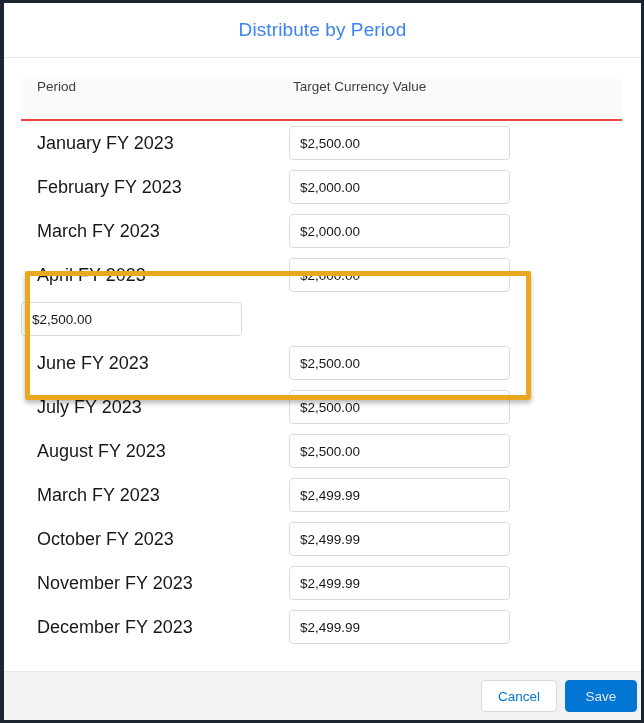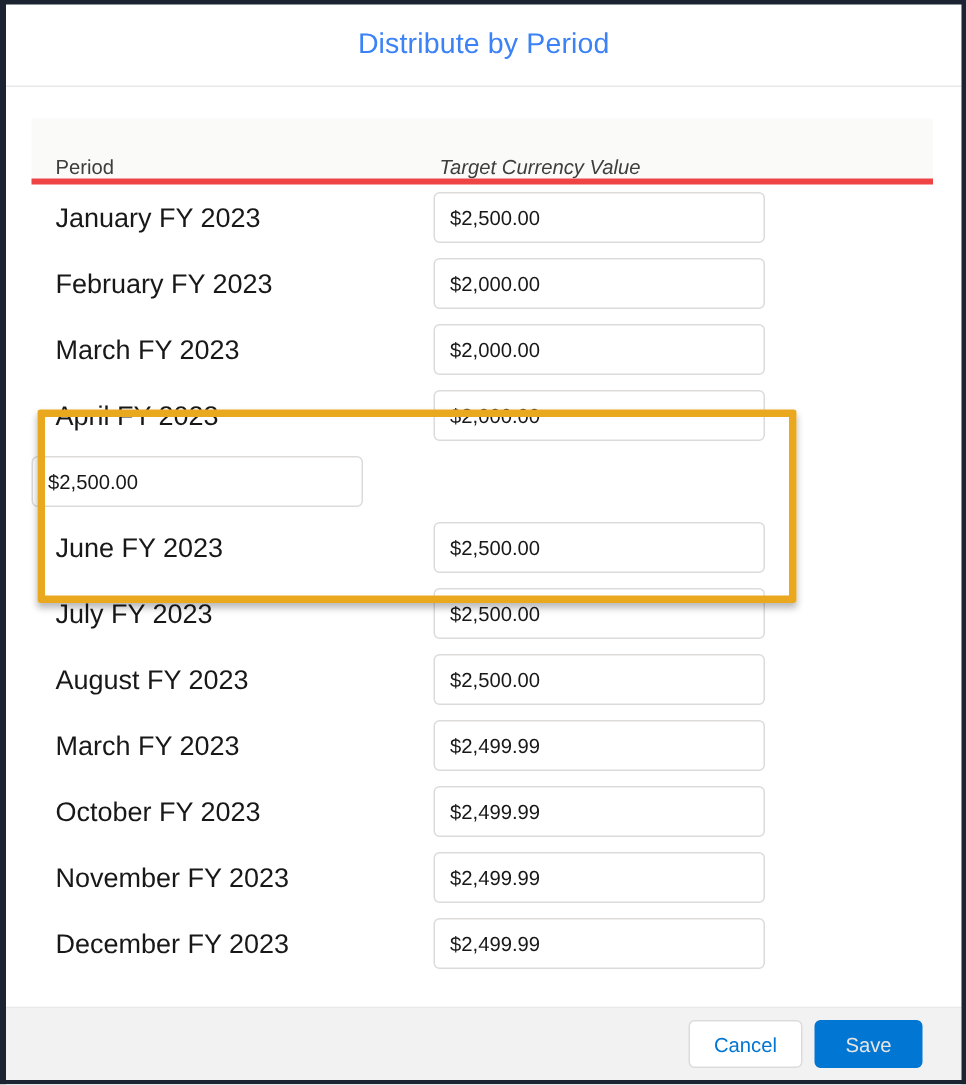--- a/index.html
+++ b/index.html
@@ -73,29 +73,29 @@
     position: absolute;
     left: 17px;
     top: 21px;
     width: 601px;
   }
 
   .thead {
     height: 40px;
     background: #fafaf9;
     display: flex;
-    align-items: flex-end;
-    border-bottom: 4px solid #ef4444;
+    align-items: flex-start;
+    border-bottom: 2px solid #ef4444;
   }
   .th {
     font-size: 13.5px;
     color: #3e3e3c;
   }
   .th-period   { width: 268px; padding-left: 16px; box-sizing: border-box; }
-  .th-value    { padding-left: 4px; font-style: italic; }
+  .th-value    { padding-left: 4px; }
 
   .rows { position: relative; }
 
   .row {
     height: 44px;
     display: flex;
     align-items: center;
   }
   .cell-period {
     width: 268px;
@@ -141,21 +141,21 @@
 
   
   .modal-footer {
     flex: 0 0 49px;
     height: 49px;
     background: #f3f2f2;
     border-top: 1px solid #e9e9ea;
     display: flex;
     align-items: center;
     justify-content: flex-end;
-    padding-right: 26px;
+    padding-right: 4px;
     box-sizing: border-box;
   }
   .btn {
     height: 32px;
     min-width: 72px;
     border-radius: 4px;
     font-family: "Liberation Sans", sans-serif;
     font-size: 13.5px;
     cursor: pointer;
     padding: 0 16px;

